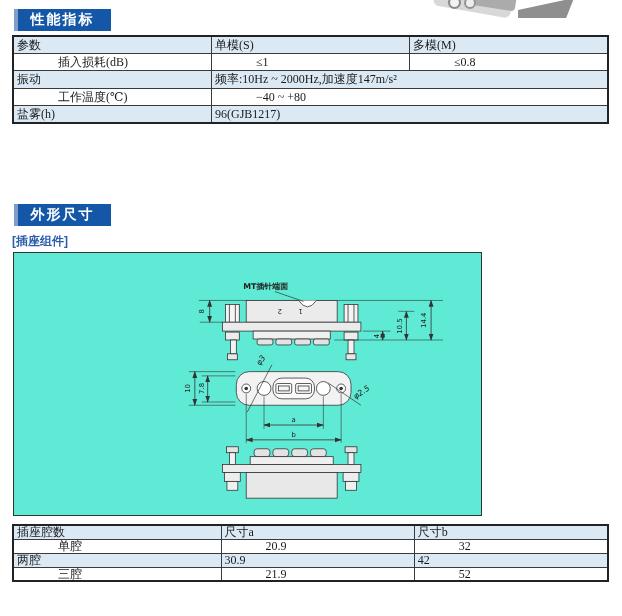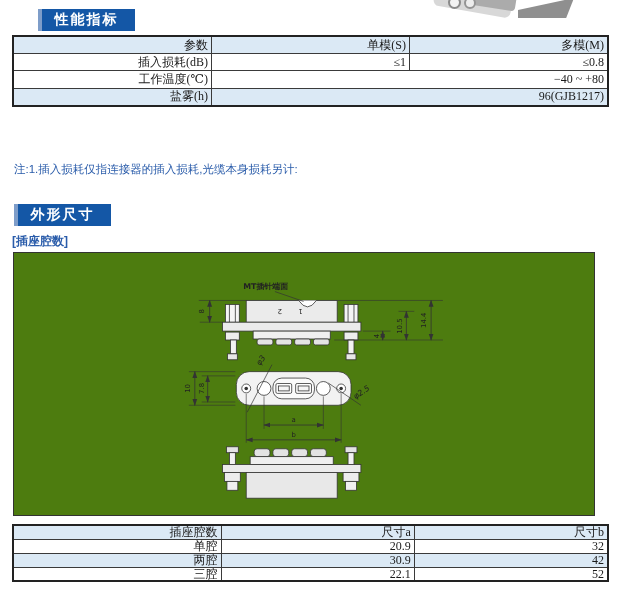--- a/index.html
+++ b/index.html
@@ -9,26 +9,26 @@
     overflow:hidden;
   }
   
   .section-bar{
     position:absolute;left:14px;width:97px;height:22px;
     background:linear-gradient(90deg,#7e9dc9 0 4px,#1457a6 4px);
     color:#ffffff;font-family:"Liberation Sans","DejaVu Sans",sans-serif;
     font-weight:bold;font-size:14px;letter-spacing:2px;
     display:flex;align-items:center;justify-content:center;
   }
-  .bar-performance{top:9px;margin-left:24px;}
+  .bar-performance{top:9px;}
   .bar-dimensions{top:204px;}
 
   
   table{border-collapse:collapse;position:absolute;left:12px;width:597px;
-    font-size:12px;text-align:right;table-layout:fixed;}
+    font-size:12px;text-align:left;table-layout:fixed;}
   table.perf{top:35px;}
   table.perf tr{height:17.4px;}
   table.dims{top:524px;}
   table.dims tr{height:14px;}
   td{border:1px solid #3a3a3a;padding:0 3px;line-height:1.05;}
   table{border:2px solid #222222;}
   tr.blue td{background:#dbe9f5;}
   tr.white td{background:#ffffff;padding-left:44px;}
   .w33{width:33.3%;}
   .w35{width:35%;}
@@ -44,22 +44,22 @@
 
   
   .sub-label{
     position:absolute;left:12px;top:233px;
     font-family:"Liberation Sans","DejaVu Sans",sans-serif;
     font-size:12px;font-weight:bold;color:#2a5caa;
   }
 
   
   .frame{
-    position:absolute;left:13px;top:252px;width:582px;height:264px;
-    border:1.5px solid #333333;background:#4d7c0f;box-sizing:border-box;
+    position:absolute;left:13px;top:252px;width:469px;height:264px;
+    border:1.5px solid #333333;background:#5eead4;box-sizing:border-box;
   }
   .frame svg{display:block;}
 
   
   .photo{position:absolute;left:430px;top:0;width:148px;height:18px;overflow:hidden;}
   .photo .blob1{position:absolute;left:4px;top:-10px;width:78px;height:22px;background:#d8d8d8;border-radius:6px;transform:rotate(10deg);}
   .photo .blob2{position:absolute;left:40px;top:-8px;width:46px;height:16px;background:#ababab;border-radius:4px;transform:rotate(9deg);}
   .photo .ring1{position:absolute;left:18px;top:-4px;width:9px;height:9px;border-radius:50%;background:#f2f2f2;border:2px solid #8a8a8a;}
   .photo .ring2{position:absolute;left:34px;top:-3px;width:8px;height:8px;border-radius:50%;background:#ededed;border:2px solid #949494;}
   .photo .tri{position:absolute;left:88px;top:-2px;width:56px;height:20px;background:#8f8f8f;clip-path:polygon(0 60%,100% 0,86% 100%,0 100%);}
@@ -88,38 +88,41 @@
       <tr class="blue">
     <td class="w33">参数</td>
     <td class="w33">单模(S)</td>
     <td class="w33">多模(M)</td>
   </tr>
   <tr class="white">
     <td>插入损耗(dB)</td>
     <td>≤1</td>
     <td>≤0.8</td>
   </tr>
+  <tr class="blue">
+    <td>振动</td>
+    <td colspan="2">频率:10Hz ~ 2000Hz,加速度147m/s²</td>
+  </tr>
   <tr class="white">
     <td>工作温度(℃)</td>
     <td colspan="2">−40 ~ +80</td>
   </tr>
   <tr class="blue">
     <td>盐雾(h)</td>
     <td colspan="2">96(GJB1217)</td>
   </tr>
 </tbody>
   </table>
 
 <div class="note">
-  <div>注:1.插入损耗仅指连接器的插入损耗,光缆本身损耗另计:</div>
 </div>
 
 <div class="section-bar bar-dimensions">外形尺寸</div>
 
-<div class="sub-label">[插座腔数]</div>
+<div class="sub-label">[插座组件]</div>
 
 <div class="frame">
 <svg width="590" height="261" viewBox="0 0 593 264">
   <defs>
     <marker id="arw" viewBox="0 0 10 10" refX="9" refY="5" markerWidth="9" markerHeight="9" orient="auto-start-reverse">
       <path d="M0,1.6 L10,5 L0,8.4 z" fill="#333"></path>
     </marker>
   </defs>
   <g stroke="#333" stroke-width="0.8" fill="none">
 
@@ -243,17 +246,17 @@
     <td>20.9</td>
     <td>32</td>
   </tr>
   <tr class="blue">
     <td>两腔</td>
     <td>30.9</td>
     <td>42</td>
   </tr>
   <tr class="white">
     <td>三腔</td>
-    <td>22.1</td>
+    <td>21.9</td>
     <td>52</td>
   </tr>
 </tbody>
   </table>
 
 </body></html>

